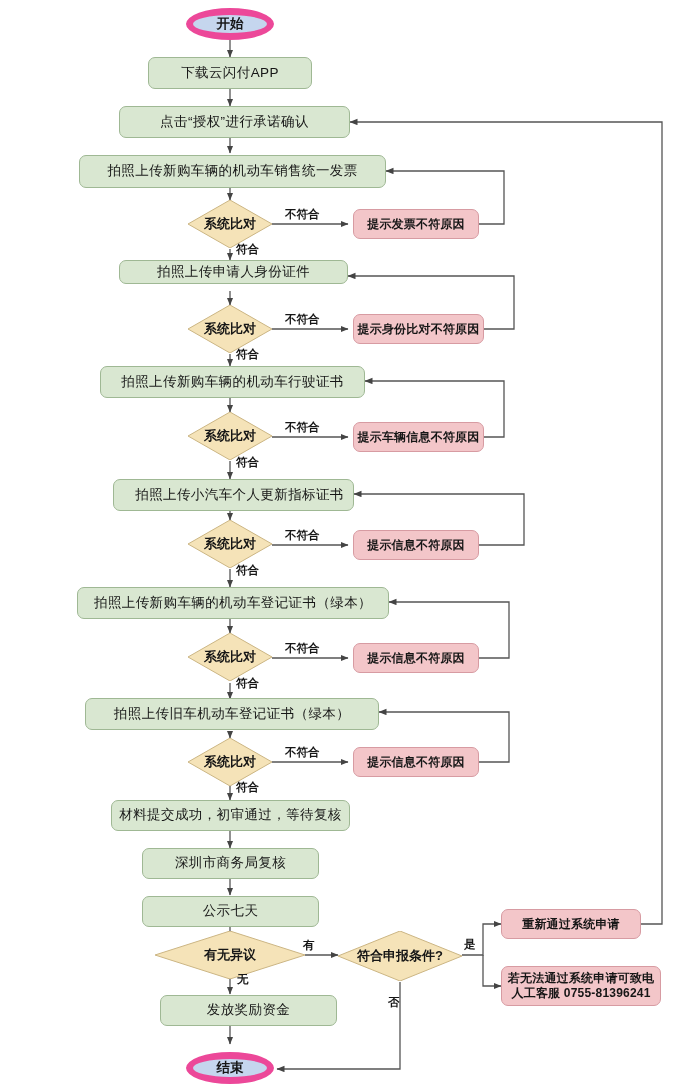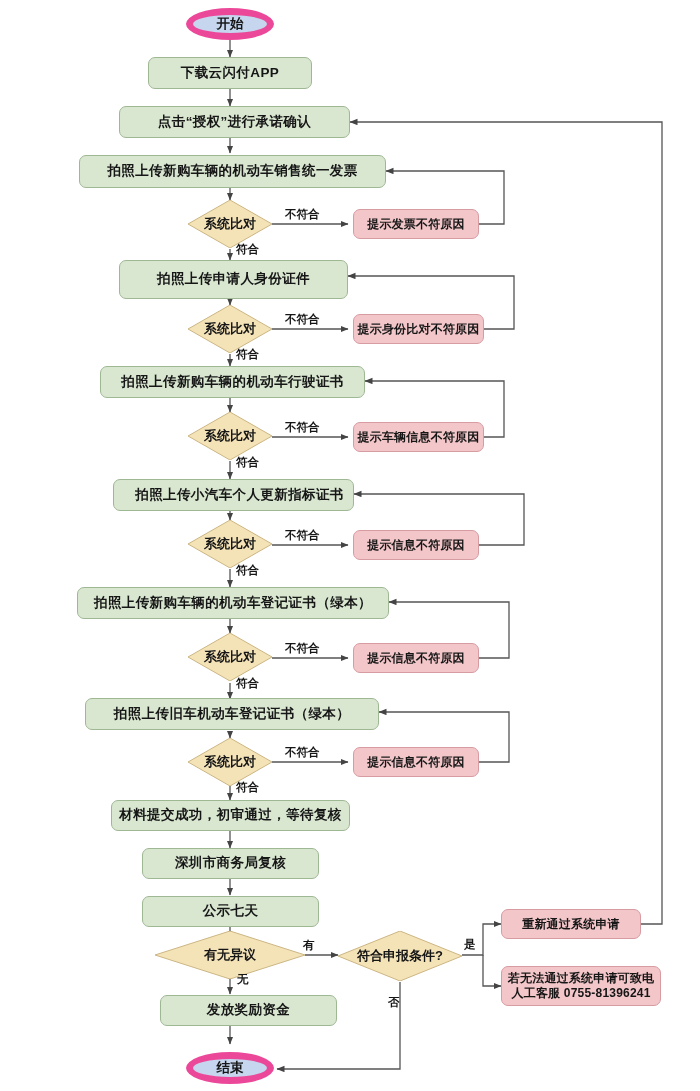--- a/index.html
+++ b/index.html
@@ -5,21 +5,21 @@
   html,body{margin:0;padding:0;background:#ffffff;}
   body{width:700px;height:1091px;position:relative;overflow:hidden;
        font-family:"Liberation Sans","DejaVu Sans",sans-serif;color:#1b1b1b;}
   #canvas{position:absolute;left:0;top:0;width:700px;height:1091px;}
   svg#wires{position:absolute;left:0;top:0;width:700px;height:1091px;pointer-events:none;}
 
   .node{position:absolute;box-sizing:border-box;display:flex;align-items:center;
         justify-content:center;text-align:center;line-height:1.25;}
 
   .proc{background:#d9e7d1;border:1px solid #9fb894;border-radius:7px;
-        font-size:13.5px;font-weight:bold;letter-spacing:.4px;color:#161616;}
+        font-size:13.5px;font-weight:normal;letter-spacing:.4px;color:#161616;}
   .err{background:#f3c6c9;border:1px solid #d79ba2;border-radius:7px;
        font-size:12px;font-weight:bold;letter-spacing:.2px;color:#161616;}
   .term{background:#c5d6ee;border:7px solid #ec4899;border-radius:50%;
         font-size:13.5px;font-weight:bold;color:#161616;}
 
   .dec{position:absolute;display:flex;align-items:center;justify-content:center;}
   .dec .dectxt{position:relative;z-index:3;font-size:13px;font-weight:bold;
                white-space:nowrap;color:#161616;}
 
   .elabel{position:absolute;font-size:11.5px;font-weight:bold;color:#161616;
@@ -105,21 +105,21 @@
         <polygon points="42,0 84,24 42,48 0,24" fill="#f5e3b8" stroke="#cbb583" stroke-width="1"></polygon>
       </svg>
 
     <span class="dectxt">系统比对</span>
   </div>
 
   <div class="node err" style="left:353px;top:209px;width:126px;height:30px;">
     <span>提示发票不符原因</span>
   </div>
 
-  <div class="node proc" style="left:119px;top:260px;width:229px;height:39px;">
+  <div class="node proc" style="left:119px;top:260px;width:229px;height:24px;">
     <span>拍照上传申请人身份证件</span>
   </div>
 
   <div class="dec" style="left:188px;top:305px;width:84px;height:48px;">
       <svg width="84" height="48" viewBox="0 0 84 48" style="position: absolute; left: 0px; top: 0px;">
         <polygon points="42,0 84,24 42,48 0,24" fill="#f5e3b8" stroke="#cbb583" stroke-width="1"></polygon>
       </svg>
 
     <span class="dectxt">系统比对</span>
   </div>

